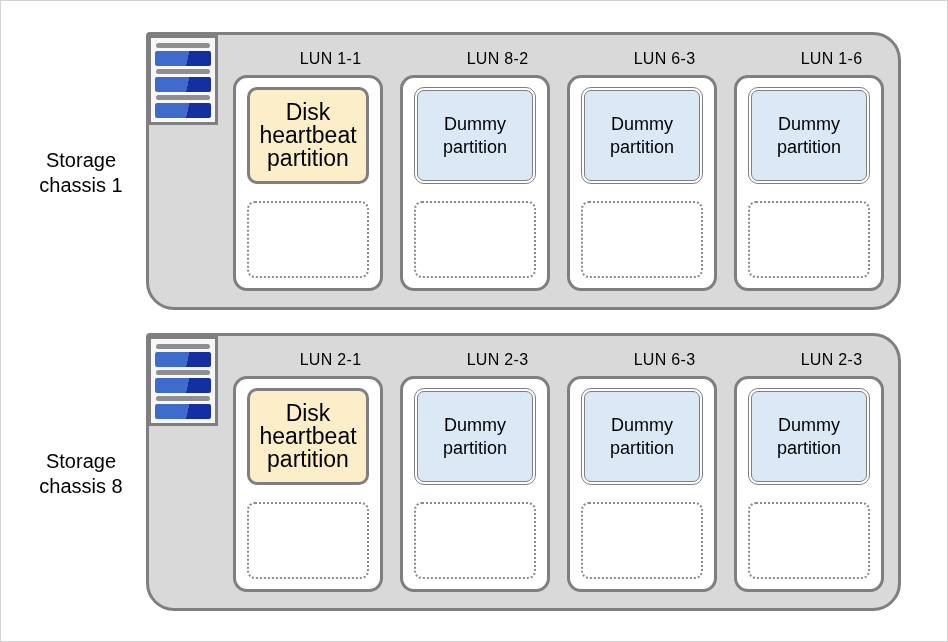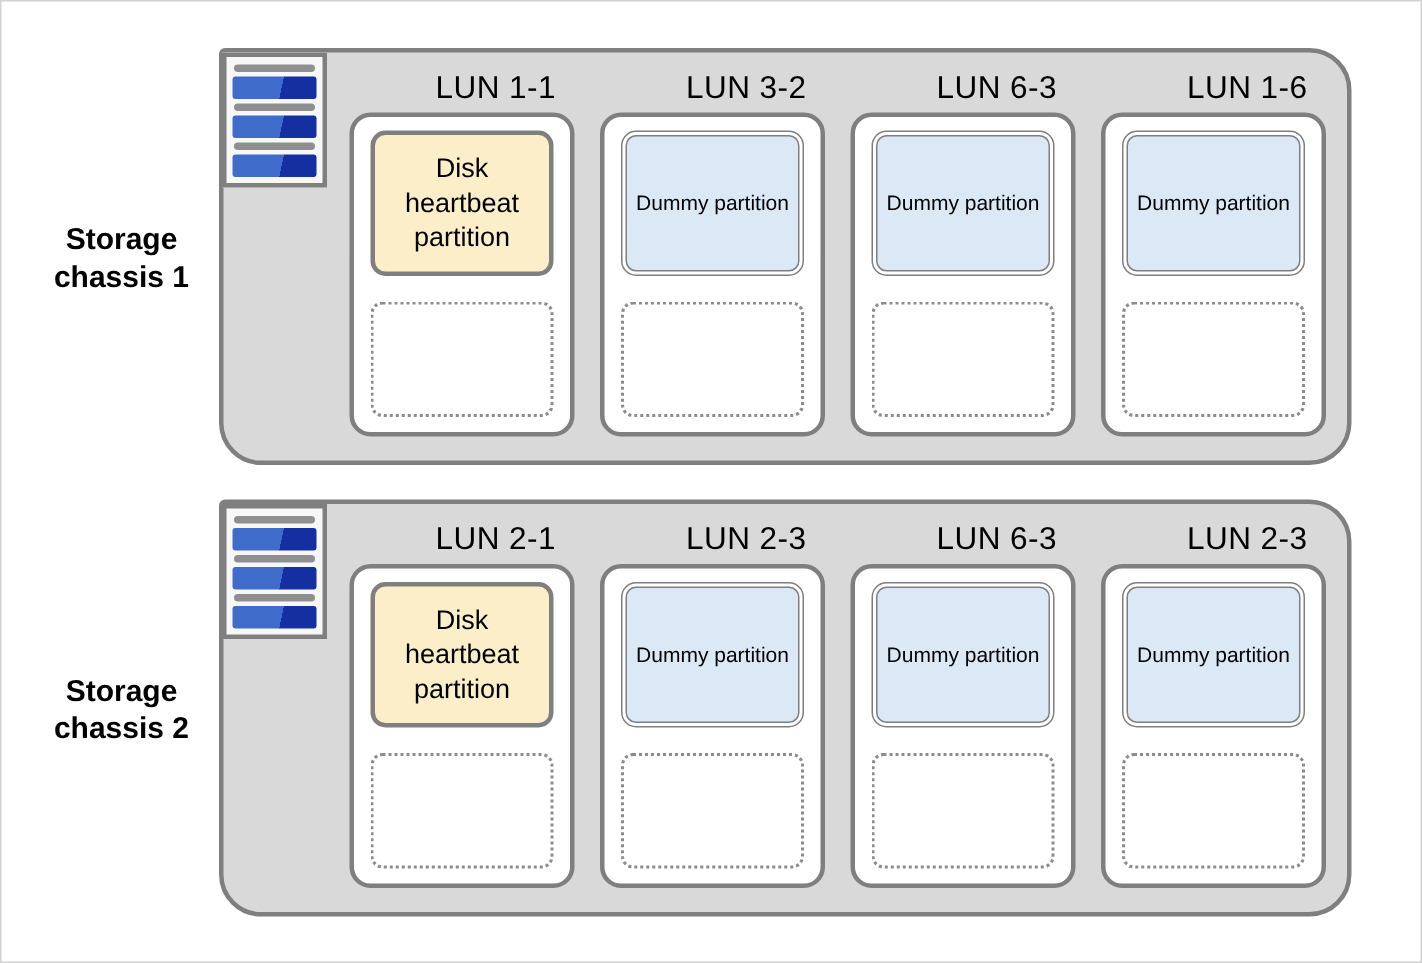--- a/index.html
+++ b/index.html
@@ -6,64 +6,64 @@
   * { box-sizing:border-box; }
   .canvas {
     position:relative; width:948px; height:642px;
     background:#ffffff; border:1px solid var(--outer-border,#d2d2d2);
     overflow:hidden;
     font-family:"Liberation Sans", sans-serif; color:#000;
   }
   .chassis-group { position:absolute; left:0; width:948px; height:278px; }
   .chassis-label {
     position:absolute; left:10px; top:116px; width:140px;
-    text-align:center; font-size:20px; line-height:25px;font-weight:bold;
+    text-align:center; font-size:20px; line-height:25px;
   }
   .chassis {
     position:absolute; left:145px; top:0; width:755px; height:278px;
     background:var(--chassis-fill,#d9d9d9);
     border:3px solid var(--border-gray,#7f7f7f);
     border-radius:4px 28px 28px 28px;
   }
   .disk-icon {
     position:absolute; left:-1px; top:0; width:70px; height:90px;
     background:#f7f7f7; border:3px solid var(--border-gray,#7f7f7f);
     display:flex; flex-direction:column; justify-content:center;
     gap:3px; padding:4px 4px;
   }
   .bar { width:100%; }
   .bar.g { height:5px; border-radius:3px; background:var(--icon-gray,#8f8f8f); margin:0 1px; width:calc(100% - 2px); }
   .bar.b { height:15px; border-radius:2px;
     background:linear-gradient(102deg, var(--disk-blue-light,#3f6ccb) 58%, var(--disk-blue-dark,#132fa0) 58%); }
   .lun-row { position:absolute; left:84px; top:8px; display:flex; gap:17px; }
   .lun-wrap { width:150px; display:flex; flex-direction:column; align-items:center; }
-  .lun-label { height:32px; display:flex; align-items:center; font-size:21px; letter-spacing:0.3px;margin-left:45px; }
+  .lun-label { height:32px; display:flex; align-items:center; font-size:16px; letter-spacing:0.3px;margin-left:45px; }
   .lun-box {
     width:150px; height:216px; background:#ffffff;
     border:3px solid var(--border-gray,#7f7f7f); border-radius:14px;
     display:flex; flex-direction:column; align-items:center;
   }
   .partition.heartbeat {
     width:122px; height:97px; margin-top:9px;
     background:var(--heartbeat-fill,#fbeec8);
     border:3px solid var(--border-gray,#7f7f7f); border-radius:10px;
     display:flex; align-items:center; justify-content:center;
-    text-align:center; font-size:18px; line-height:23px; padding:0 4px;
+    text-align:center; font-size:23px; line-height:23px; padding:0 4px;
   }
   .partition-outer {
     width:122px; height:97px; margin-top:9px;
     background:#ffffff; border:1.5px solid var(--border-gray,#7f7f7f);
     border-radius:10px; padding:2px;
   }
   .partition-inner {
     width:100%; height:100%;
     background:var(--dummy-fill,#dbe8f5);
     border:1.5px solid var(--border-gray,#7f7f7f); border-radius:7px;
     display:flex; align-items:center; justify-content:center;
-    text-align:center; font-size:14px; line-height:23px; padding:0 4px;
+    text-align:center; font-size:18px; line-height:23px; padding:0 4px;
   }
   .empty-slot {
     width:122px; height:77px; margin-top:17px;
     border:2px dotted var(--dotted-gray,#8c8c8c); border-radius:8px;
     background:#ffffff;
   }
 </style>
 </head>
 <body>
 
@@ -81,21 +81,21 @@
       </div>
       <div class="lun-row">
           <div class="lun-wrap">
     <div class="lun-label">LUN 1-1</div>
     <div class="lun-box">
       <div class="partition heartbeat">Disk heartbeat partition</div>
               <div class="empty-slot"></div>
     </div>
   </div>
           <div class="lun-wrap">
-    <div class="lun-label">LUN 3-2</div>
+    <div class="lun-label">LUN 8-2</div>
     <div class="lun-box">
       <div class="partition-outer">
                 <div class="partition-inner">Dummy partition</div>
               </div>
               <div class="empty-slot"></div>
     </div>
   </div>
           <div class="lun-wrap">
     <div class="lun-label">LUN 6-3</div>
     <div class="lun-box">
@@ -111,21 +111,21 @@
       <div class="partition-outer">
                 <div class="partition-inner">Dummy partition</div>
               </div>
               <div class="empty-slot"></div>
     </div>
   </div>
         </div>
     </div>
   </div>
     <div class="chassis-group" style="top: 332px;">
-    <div class="chassis-label">Storage chassis 2</div>
+    <div class="chassis-label">Storage chassis 8</div>
     <div class="chassis">
       <div class="disk-icon">
         <i class="bar g"></i>
         <i class="bar b"></i>
         <i class="bar g"></i>
         <i class="bar b"></i>
         <i class="bar g"></i>
         <i class="bar b"></i>
       </div>
       <div class="lun-row">

